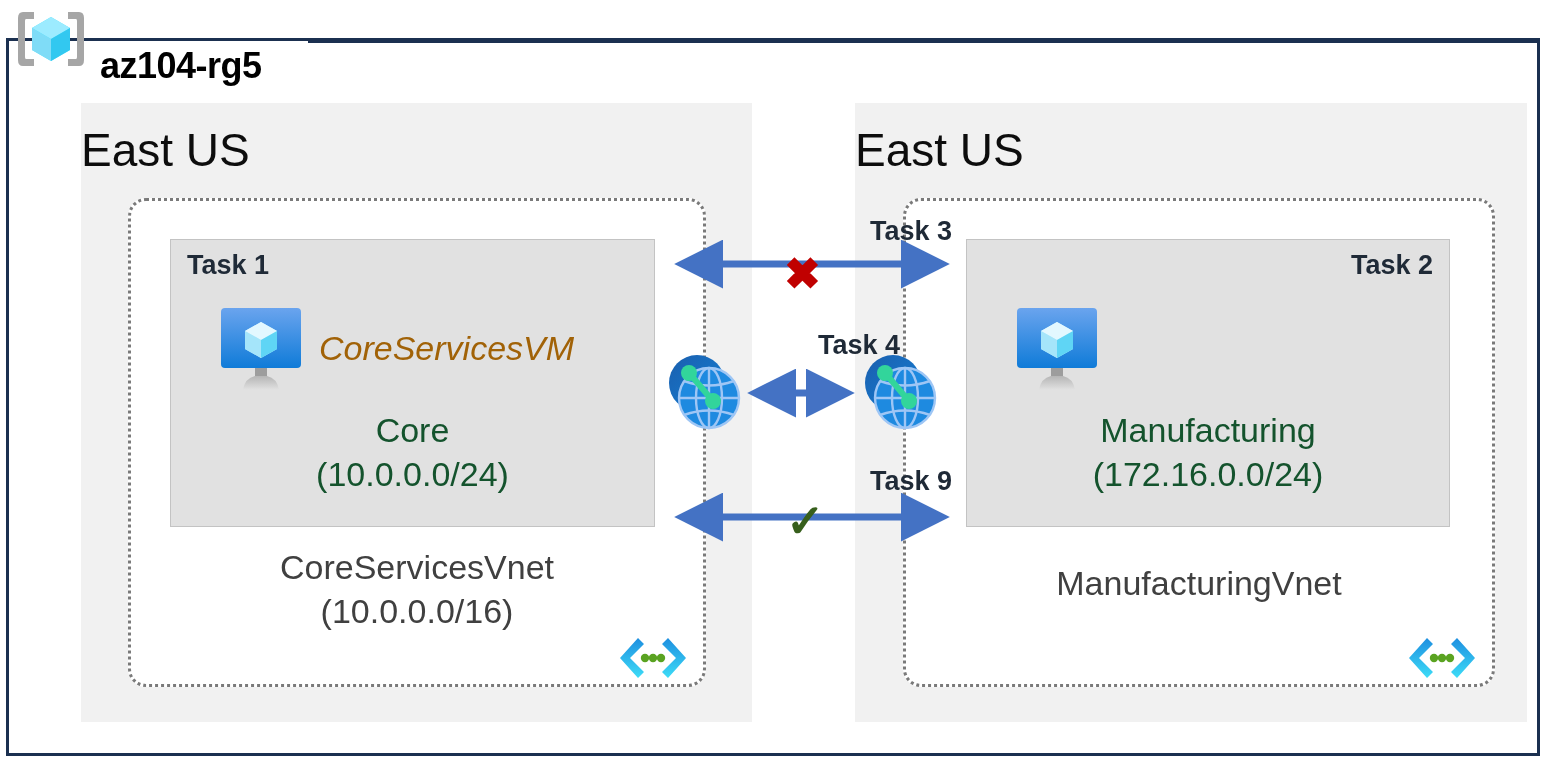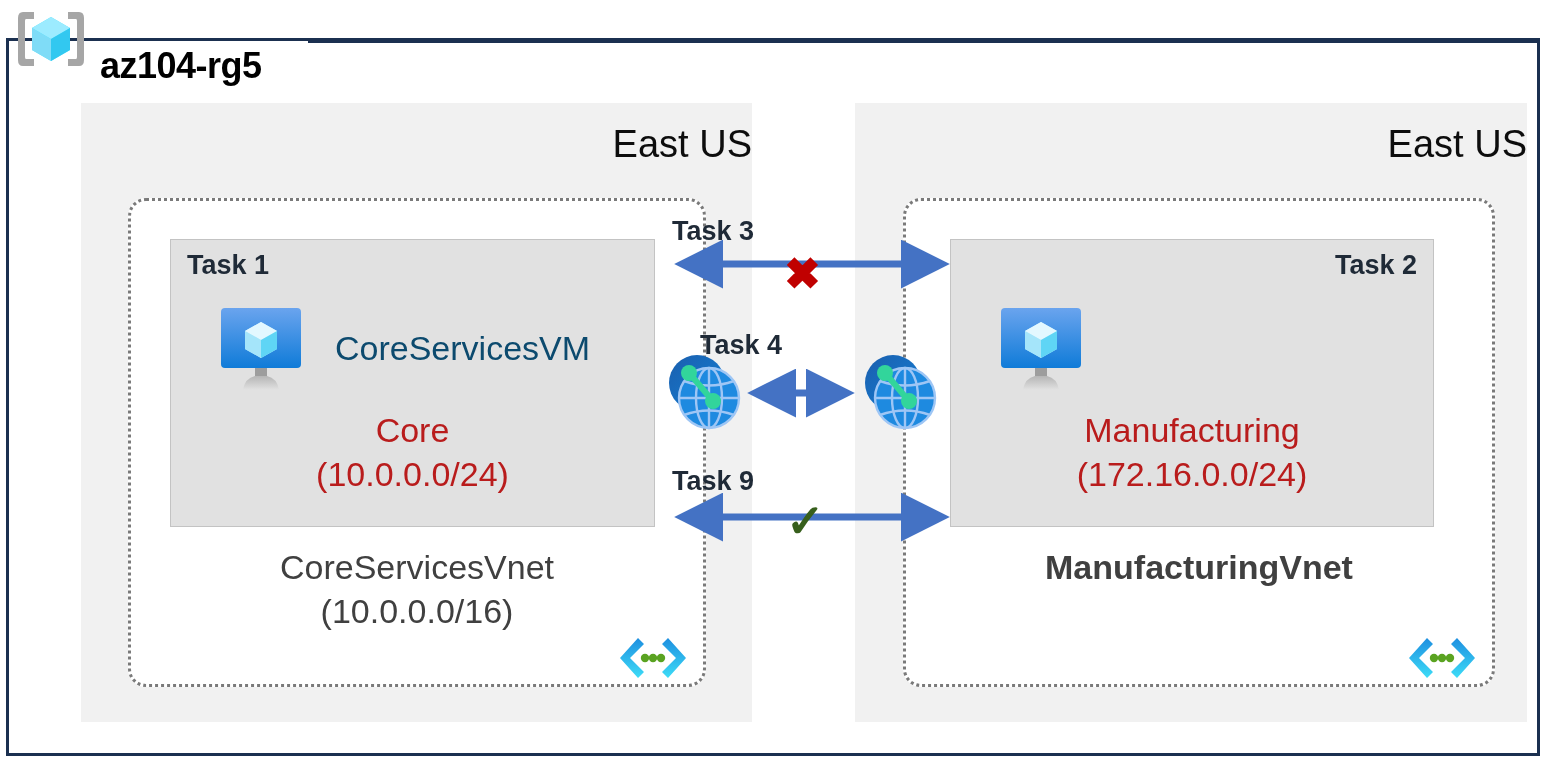--- a/index.html
+++ b/index.html
@@ -22,65 +22,65 @@
   #rg-rule{
     position:absolute;left:308px;top:40px;width:1232px;height:3px;background:#1b3050;
   }
   
   .region{
     position:absolute;top:103px;height:619px;background:#f1f1f1;
   }
   #region-left{left:81px;width:671px;}
   #region-right{left:855px;width:672px;}
   .region-label{
-    position:absolute;left:0;right:0;top:20px;text-align:right;
-    font-size:38px;color:#0d0d0d;font-weight:normal;
+    position:absolute;left:0;right:0;top:20px;text-align:left;
+    font-size:46px;color:#0d0d0d;font-weight:normal;
   }
   
   .vnet{
     position:absolute;top:95px;height:489px;
     background:#ffffff;border:3px dotted #7a7a7a;border-radius:18px;
     box-sizing:border-box;
     padding-left:38px;
   }
   #vnet-left{left:47px;width:578px;}
   #vnet-right{left:48px;width:592px;}
   .vnet-name{
     position:absolute;left:0;right:0;font-size:34px;text-align:center;
     color:#404040;line-height:1.28;
   }
   #vnet-left .vnet-name{top:345px;}
-  #vnet-right .vnet-name{top:345px;font-weight:bold;}
+  #vnet-right .vnet-name{top:361px;}
   .vnet-icon{position:absolute;right:16px;bottom:2px;width:68px;height:48px;}
   
   .subnet{
     position:absolute;background:#e1e1e1;border:1px solid #c3c3c3;
     box-sizing:border-box;
   }
   #subnet-left{left:39px;top:38px;width:485px;height:288px;}
-  #subnet-right{left:44px;top:38px;width:484px;height:288px;}
+  #subnet-right{left:60px;top:38px;width:484px;height:288px;}
   .task-tag{
     position:absolute;top:10px;font-size:27px;font-weight:bold;color:#1f2a37;
   }
   #subnet-left .task-tag{left:16px;}
   #subnet-right .task-tag{right:16px;}
   .vm-row{position:absolute;left:0;right:0;top:62px;display:flex;align-items:center;}
   #subnet-left .vm-row{padding-left:44px;}
   #subnet-right .vm-row{padding-left:44px;}
   .vm-icon{width:92px;height:92px;flex:0 0 auto;}
-  .vm-label{font-size:34px;color:#0c4a6e;margin-left:28px;white-space:nowrap;}
+  .vm-label{font-size:34px;color:#a16207;margin-left:12px;white-space:nowrap;font-style:italic;}
   .subnet-name{
     position:absolute;left:0;right:0;top:168px;text-align:center;
-    font-size:34px;color:#b91c1c;line-height:1.3;
+    font-size:34px;color:#14532d;line-height:1.3;
   }
   
   #center-layer{position:absolute;left:0;top:0;width:1546px;height:762px;pointer-events:none;}
   .task-caption{
     position:absolute;font-size:27px;font-weight:bold;color:#1f2a37;
-    text-align:left;white-space:nowrap;
+    text-align:right;white-space:nowrap;
   }
   #cap-task3{left:672px;top:216px;width:280px;}
   #cap-task4{left:700px;top:330px;width:200px;}
   #cap-task5{left:672px;top:466px;width:280px;}
   .mark{position:absolute;font-weight:bold;}
   #mark-x{left:784px;top:248px;font-size:44px;color:#c00000;}
   #mark-check{left:786px;top:494px;font-size:46px;color:#375f1c;}
   .peer-icon{position:absolute;width:84px;height:84px;}
   #peer-left{left:662px;top:350px;}
   #peer-right{left:858px;top:350px;}

